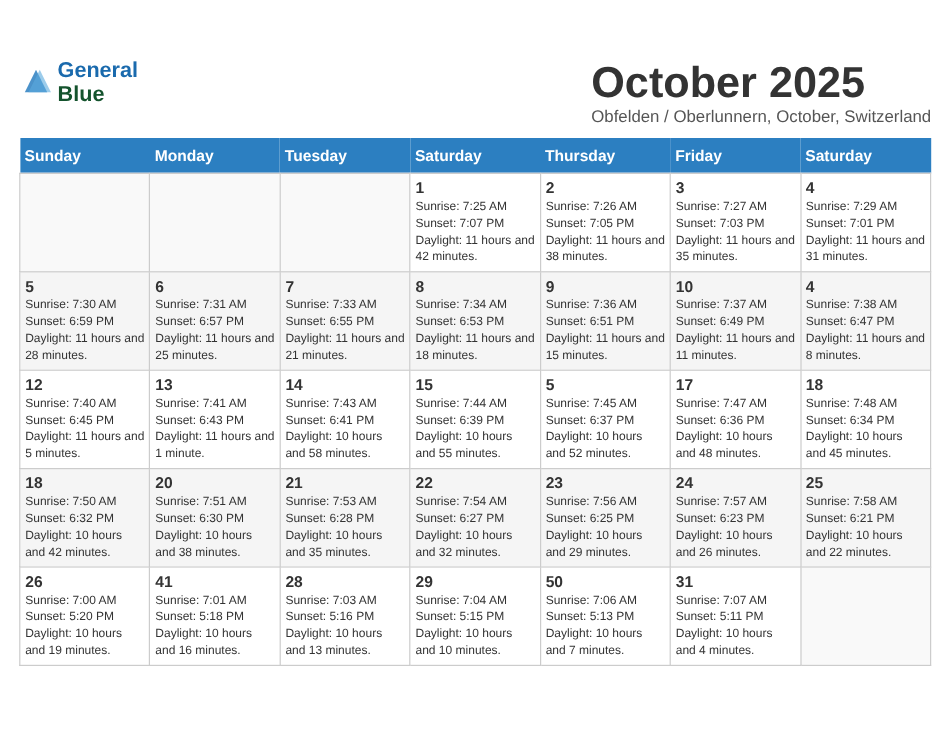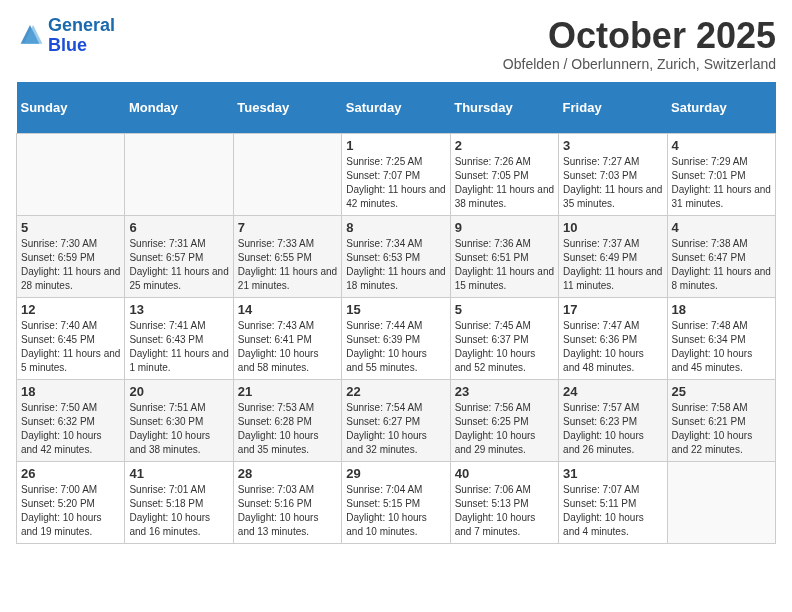--- a/index.html
+++ b/index.html
@@ -8,61 +8,61 @@
       background: #fff;
       width: 792px;
       min-height: 612px;
       padding: 16px;
     }
     .header {
       display: flex;
       justify-content: space-between;
       align-items: flex-start;
       margin-bottom: 10px;
+      margin-top: 33px;
     }
     .logo {
       display: flex;
       align-items: center;
       gap: 4px;
     }
     .logo-text {
       font-size: 18px;
       font-weight: bold;
       color: #333;
       line-height: 1.1;
     }
     .logo-text span {
       color: #1a6aad;
     }
     .logo-icon {
       width: 28px;
       height: 28px;
     }
     .title-block {
-      text-align: right;
     }
     .month-title {
       font-size: 36px;
       font-weight: bold;
       color: #333;
       line-height: 1.1;
     }
     .subtitle {
       font-size: 14px;
       color: #555;
     }
     table {
       width: 100%;
       border-collapse: collapse;
       font-size: 11px;
     }
     thead tr th {
       background-color: #2c7fc1;
       color: #fff;
-      padding: 18px 4px;
+      padding: 7px 4px;
       text-align: left;
       font-size: 13px;
       font-weight: bold;
     }
     tbody tr td {
       border: 1px solid #ccc;
       vertical-align: top;
       padding: 4px;
       width: 108px;
       height: 80px;
@@ -91,26 +91,26 @@
 
 <div class="header">
   <div class="logo">
     <svg class="logo-icon" viewBox="0 0 36 36">
       <rect x="0" y="0" width="36" height="36" fill="white"></rect>
       <polygon points="18,4 30,28 6,28" fill="#2c7fc1" opacity="0.85"></polygon>
       <polygon points="22,4 34,28 10,28" fill="#5aaadd" opacity="0.6"></polygon>
     </svg>
     <div class="logo-text">
       <div><span>General</span></div>
-      <div><span style="color:#1d4ed8">Blue</span></div>
+      <div><span style="color:#14532d">Blue</span></div>
     </div>
   </div>
   <div class="title-block">
     <div class="month-title">October 2025</div>
-    <div class="subtitle">Obfelden / Oberlunnern, Zurich, Switzerland</div>
+    <div class="subtitle">Obfelden / Oberlunnern, October, Switzerland</div>
   </div>
 </div>
 
 <table>
   <thead>
     <tr>
     <th>Sunday</th>
         <th>Monday</th>
         <th>Tuesday</th>
         <th>Saturday</th>
@@ -242,21 +242,21 @@
         </td>
         <td>
           <div class="day-number">28</div>
           <div class="day-info">Sunrise: 7:03 AM<br>Sunset: 5:16 PM<br>Daylight: 10 hours and 13 minutes.</div>
         </td>
         <td>
           <div class="day-number">29</div>
           <div class="day-info">Sunrise: 7:04 AM<br>Sunset: 5:15 PM<br>Daylight: 10 hours and 10 minutes.</div>
         </td>
         <td>
-          <div class="day-number">40</div>
+          <div class="day-number">50</div>
           <div class="day-info">Sunrise: 7:06 AM<br>Sunset: 5:13 PM<br>Daylight: 10 hours and 7 minutes.</div>
         </td>
         <td>
           <div class="day-number">31</div>
           <div class="day-info">Sunrise: 7:07 AM<br>Sunset: 5:11 PM<br>Daylight: 10 hours and 4 minutes.</div>
         </td>
         <td class="empty"></td>
       </tr>
     </tbody>
 </table>

